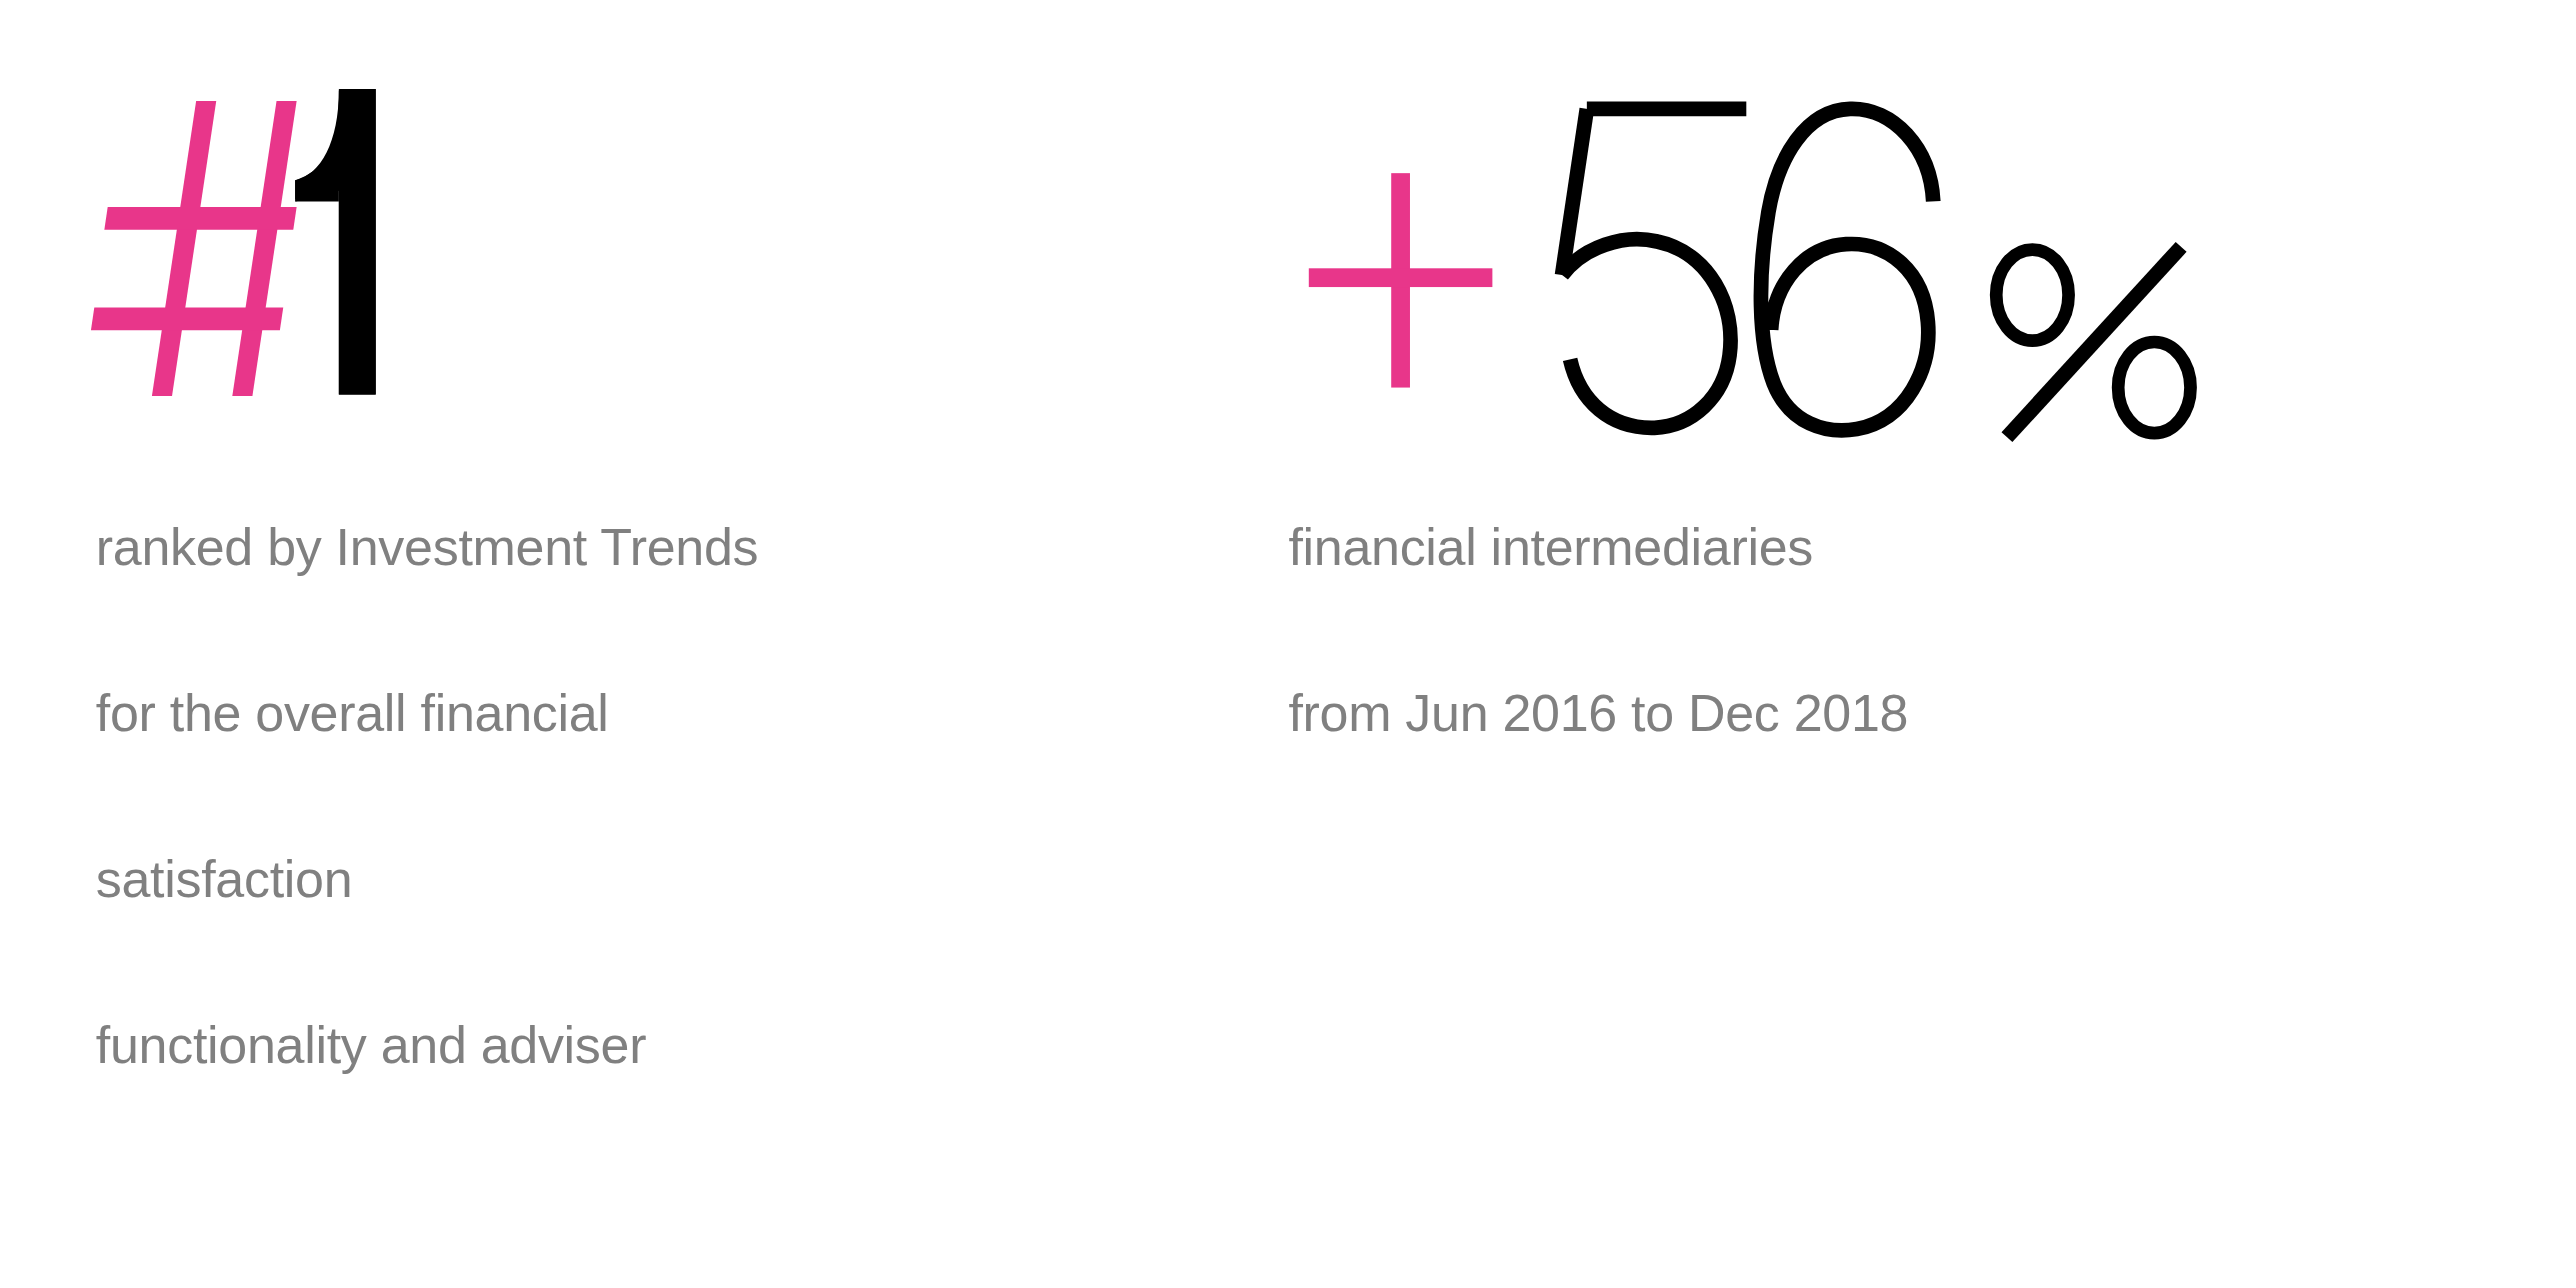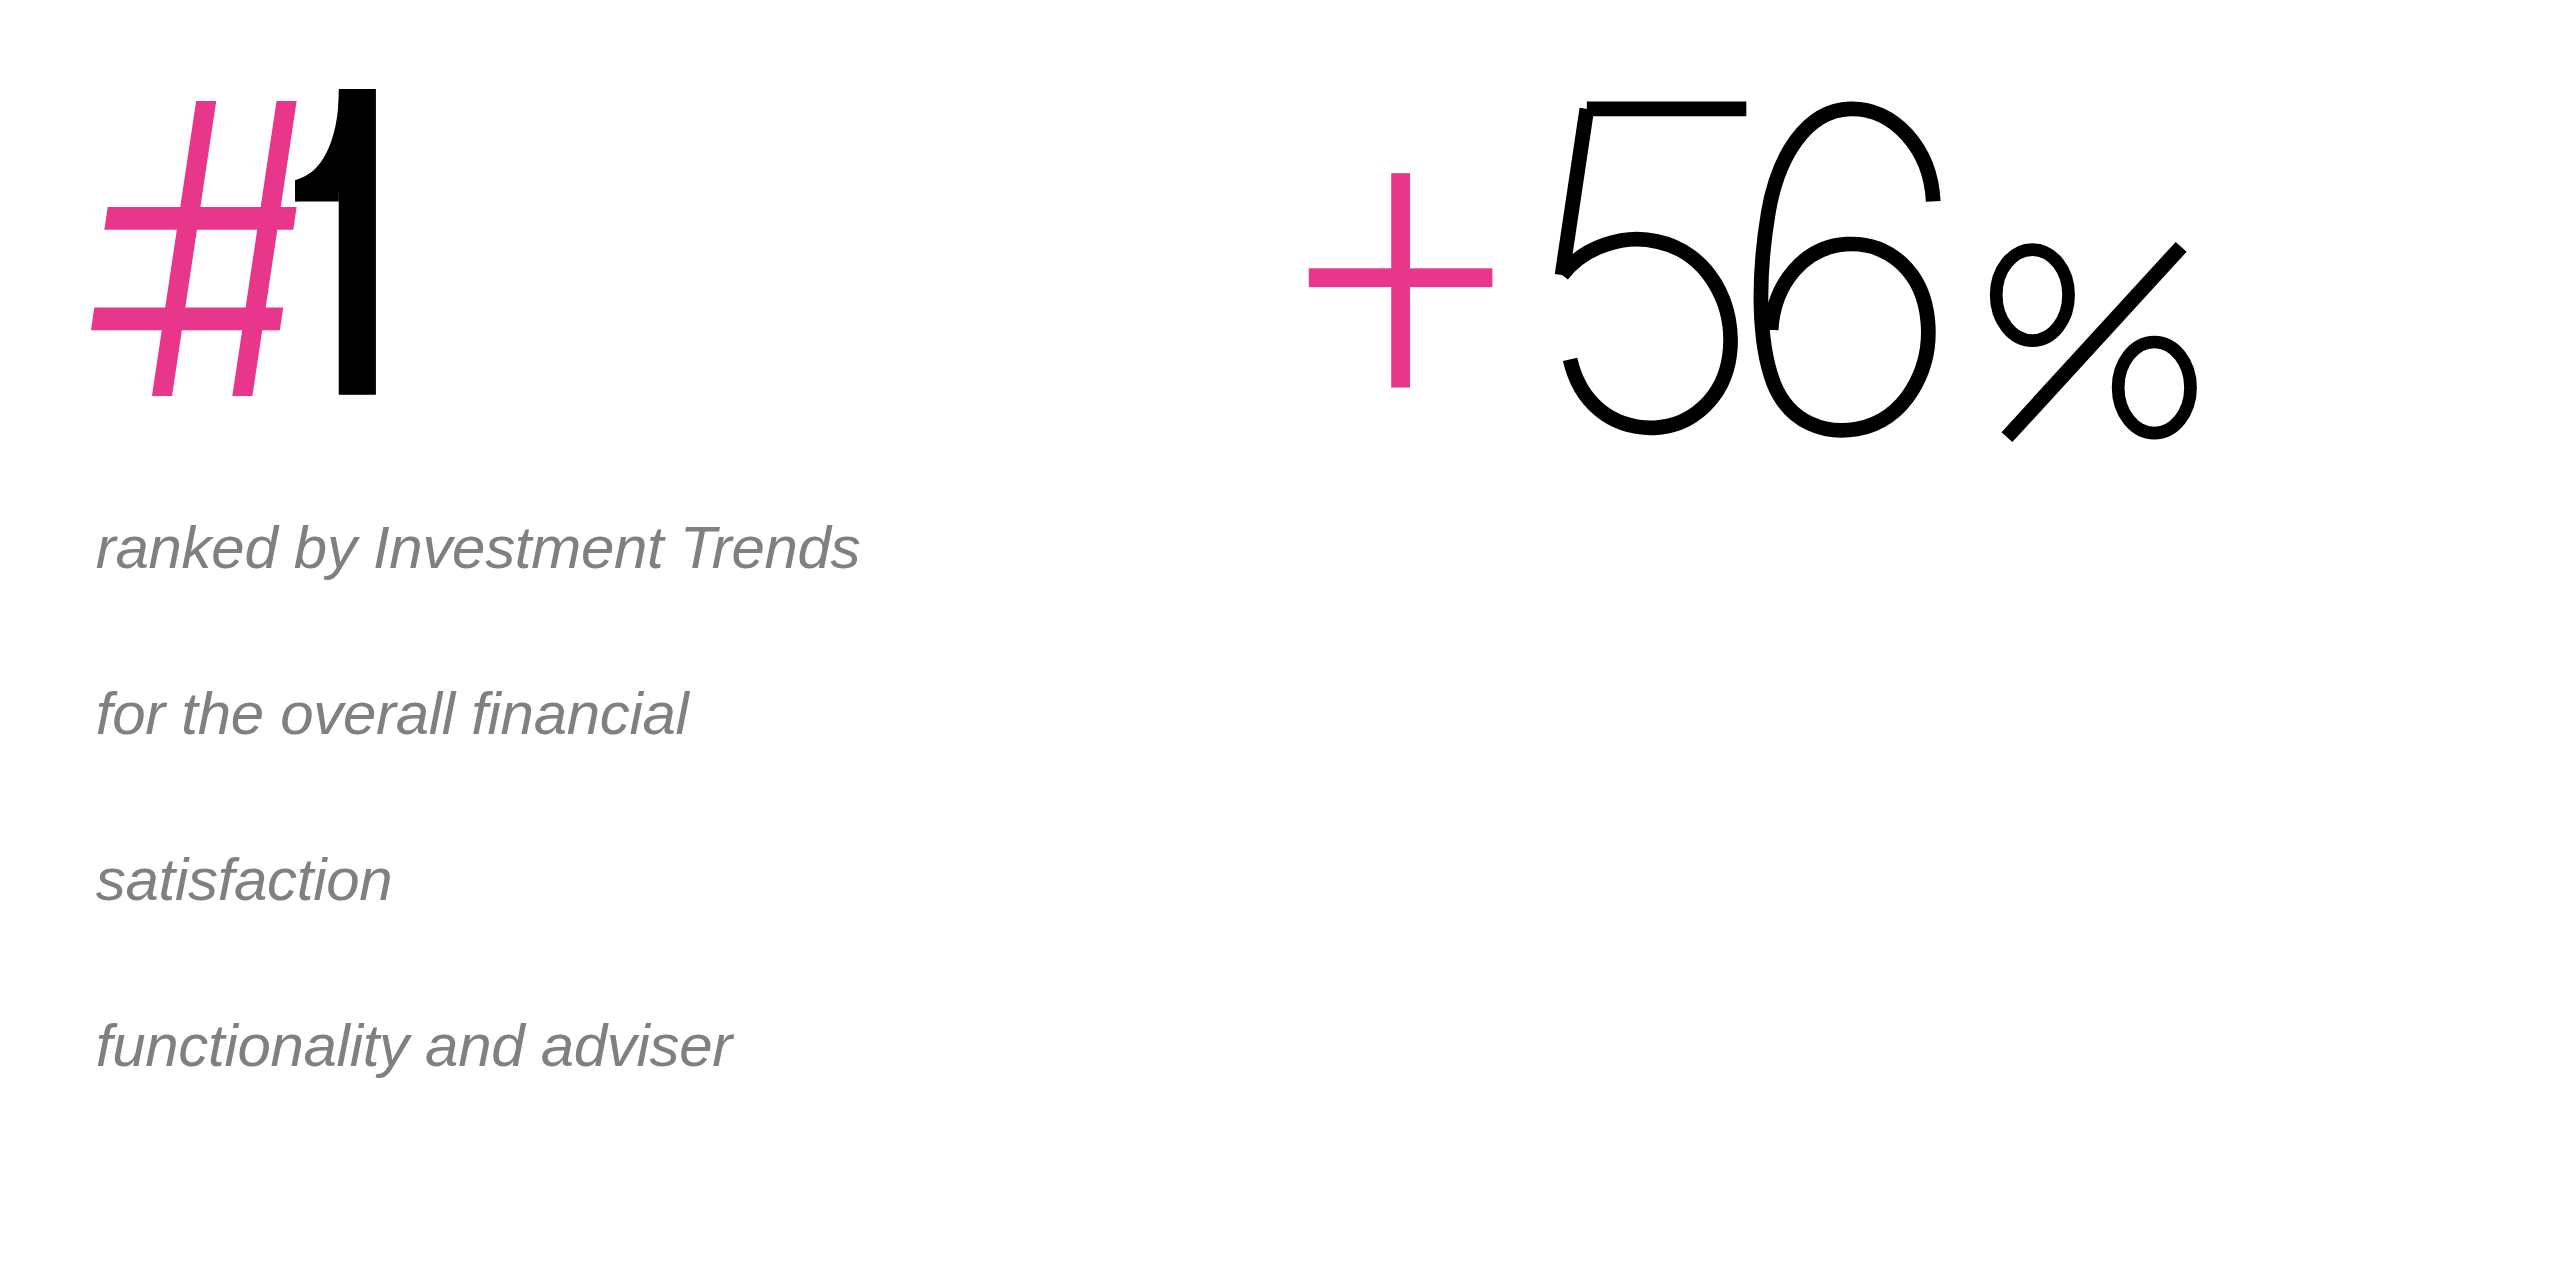--- a/index.html
+++ b/index.html
@@ -47,26 +47,25 @@
   }
 
   .figure-svg--left  { position: absolute; left: 13.4px;  top: 81px; }
   .figure-svg--right { position: absolute; left: 20px;  top: 74px; }
 
   
   .caption {
     position: absolute;
     left: 14.8px;
     color: #808080;
-    font-size: 60px;
+    font-size: 52px;
     line-height: 83px;
     letter-spacing: -0.3px;
     font-weight: 400;
     white-space: pre-line;
-    font-style: italic;
   }
   .caption--left  { top: 423px; width: 912px; }
   .caption--right { top: 423px; left: 13.4px; width: 1006px; }
 
   .caption-line {
     display: block;
     height: 83px;
   }
 </style>
 </head>
@@ -167,17 +166,21 @@
         </g>
 
         <g fill="none" stroke="#000000" stroke-width="19">
           <ellipse cx="1100" cy="330" rx="54" ry="68"></ellipse>
           <ellipse cx="1282" cy="468" rx="54" ry="68"></ellipse>
           <path d="M 1322 258 L 1062 542" stroke-width="22" stroke-linecap="butt"></path>
         </g>
       </svg>
     </div>
 
+    <div class="caption caption--right" style="color: rgb(128, 128, 128);">
+      <span class="caption-line">financial intermediaries</span>
+      <span class="caption-line">from Jun 2016 to Dec 2018</span>
+    </div>
 
   </div>
 
 </div>
 
 
 </body></html>

